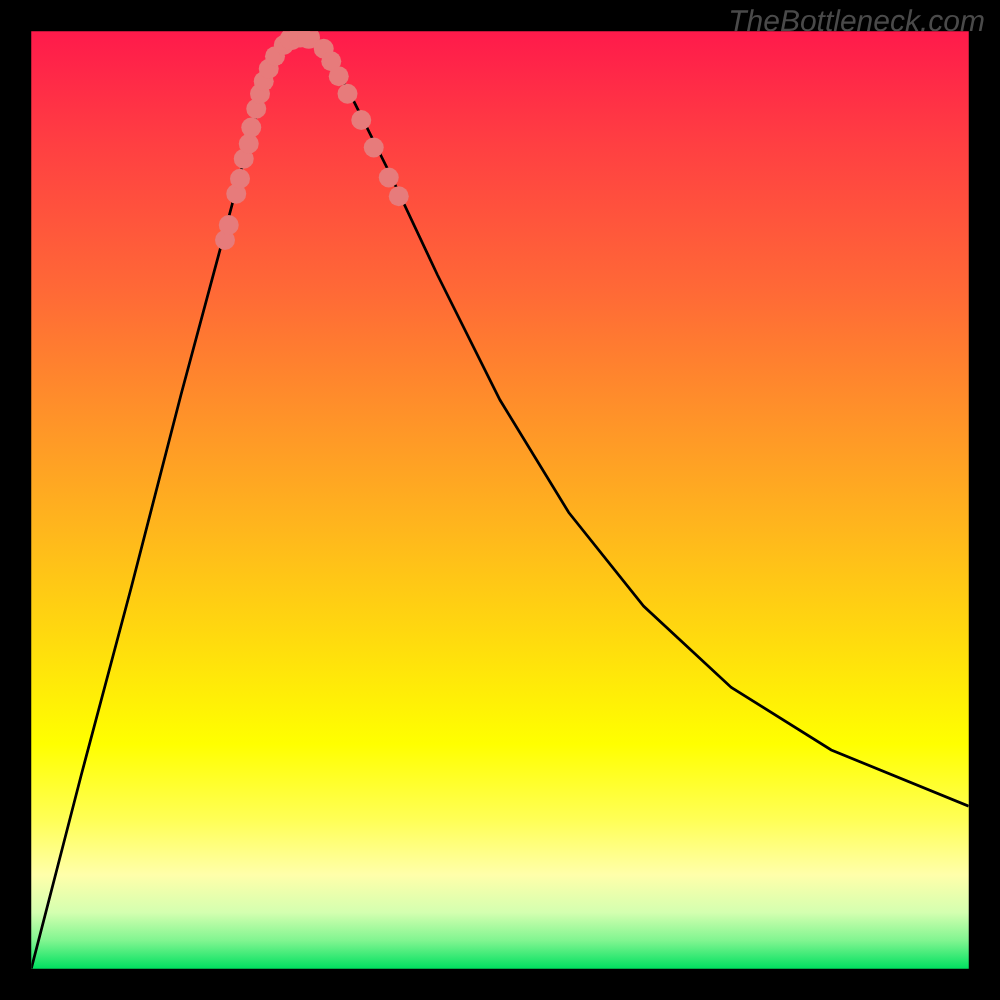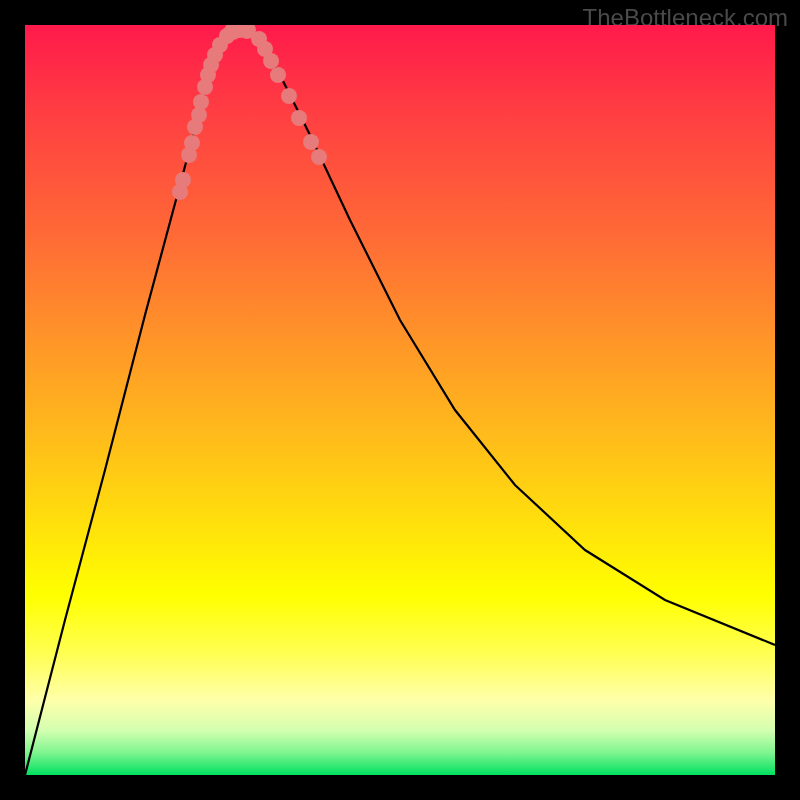--- a/index.html
+++ b/index.html
@@ -2,20 +2,21 @@
 <html><head>
 <meta charset="utf-8">
 <style>
   * { margin: 0; padding: 0; box-sizing: border-box; }
   html, body { width: 800px; height: 800px; overflow: hidden; }
   .frame {
     position: relative;
     width: 800px;
     height: 800px;
     background: #000;
+    font-style: italic;
   }
   .watermark {
     position: absolute;
     top: 4px;
     right: 12px;
     font-family: Arial, Helvetica, sans-serif;
     font-size: 24px;
     color: #4a4a4a;
     user-select: none;
   }

